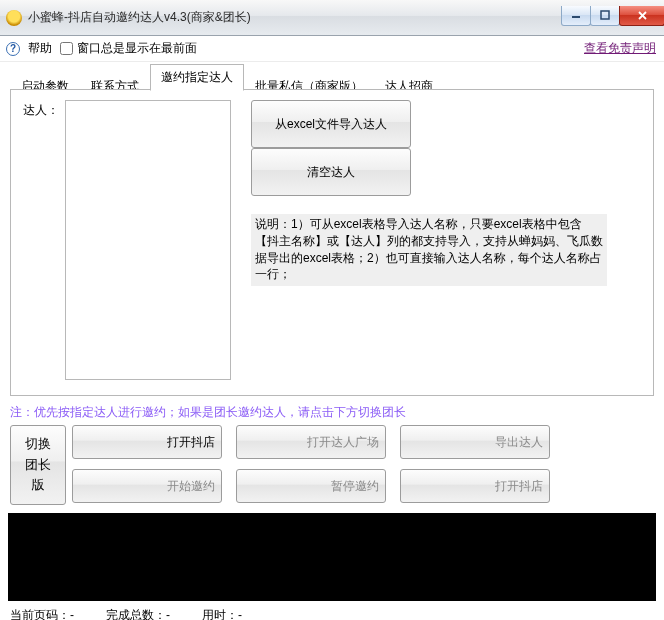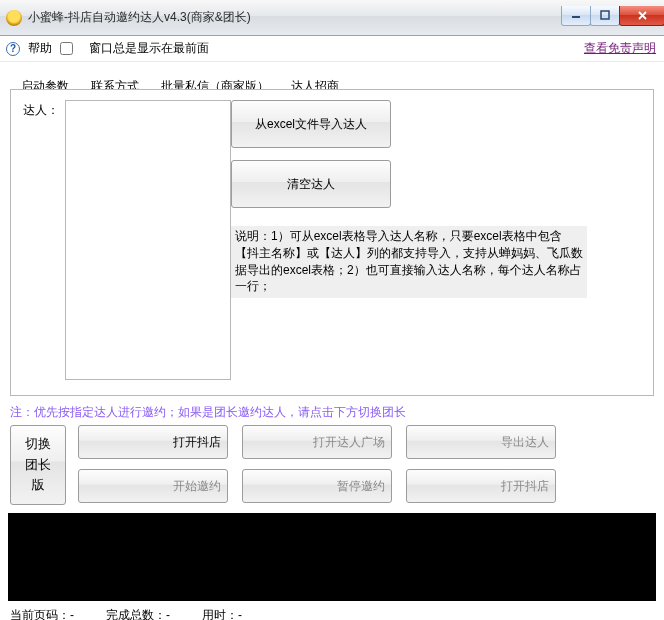--- a/index.html
+++ b/index.html
@@ -61,21 +61,21 @@
     width: 14px; height: 14px;
     border: 1px solid #3a6fb3;
     border-radius: 50%;
     color: #2258a3;
     font-size: 10px;
     line-height: 12px;
     text-align: center;
     font-weight: bold;
   }
   .chk {
-    display: inline-flex; align-items: center; gap: 16px;
+    display: inline-flex; align-items: center; gap: 4px;
   }
   .chk input { width: 13px; height: 13px; margin: 0;}
   .flex1 { flex: 1; }
   .link {
     color: #701a75;
     text-decoration: underline;
     cursor: pointer;
   }
   
   .tabs {
@@ -109,21 +109,21 @@
     margin: 0 10px 0 10px;
     border: 1px solid #b8b8b8;
     border-top: none;
     padding: 10px 12px 12px 12px;
     height: 306px;
     position: relative;
     background: #fff;
   }
   .row-top {
     display: flex;
-    gap: 0;
+    gap: 20px;
     height: 100%;
   }
   .leftcol {
     display: flex;
     gap: 6px;
     height: 280px;
   }
   .label { padding-top: 2px; white-space: nowrap; }
   .textarea {
     width: 166px;
@@ -141,21 +141,21 @@
     height: 48px;
     width: 160px;
     background: linear-gradient(to bottom, #fdfdfd, #efefef 45%, #e4e4e4 46%, #f2f2f2);
     border: 1px solid #9c9c9c;
     border-radius: 3px;
     font-family: inherit;
     font-size: 12px;
     cursor: pointer;
     display: block;
   }
-  .winbutton + .winbutton { margin-top: 12px; }
+  .winbutton + .winbutton { }
   .desc {
     margin-top: 18px;
     background: #efefef;
     border: none;
     color: #000;
     font-size: 12px;
     width: 356px;
     height: 72px;
     padding: 2px 4px;
     font-family: SimSun, "Microsoft YaHei", sans-serif;
@@ -166,21 +166,21 @@
   
   .rednote {
     color: #8b5cf6;
     padding: 8px 10px 4px 10px;
     font-family: SimSun, sans-serif;
   }
   
   .actions {
     display: flex;
     padding: 0 10px;
-    gap: 12px;
+    gap: 6px;
   }
   .switchbtn {
     width: 56px;
     height: 80px;
     background: linear-gradient(to bottom, #fdfdfd, #efefef 45%, #e4e4e4 46%, #f2f2f2);
     border: 1px solid #9c9c9c;
     border-radius: 3px;
     font-family: inherit;
     font-size: 13px;
     writing-mode: horizontal-tb;
@@ -252,20 +252,21 @@
     <input type="checkbox" style="">
     <span>窗口总是显示在最前面</span>
   </label>
   <span class="flex1"></span>
   <span class="link">查看免责声明</span>
 </div>
 
 <div class="tabs">
   <div class="tab">启动参数</div>
   <div class="tab">联系方式</div>
+  <div class="tab active">邀约指定达人</div>
   <div class="tab">批量私信（商家版）</div>
   <div class="tab">达人招商</div>
 </div>
 
 <div class="tabbody">
   <div class="row-top">
     <div class="leftcol">
       <span class="label">达人：</span>
       <textarea class="textarea" style=""></textarea>
     </div>

